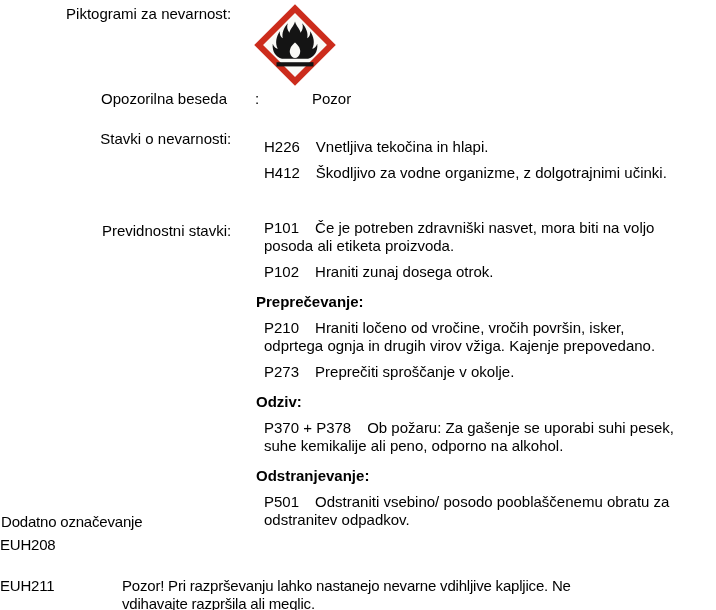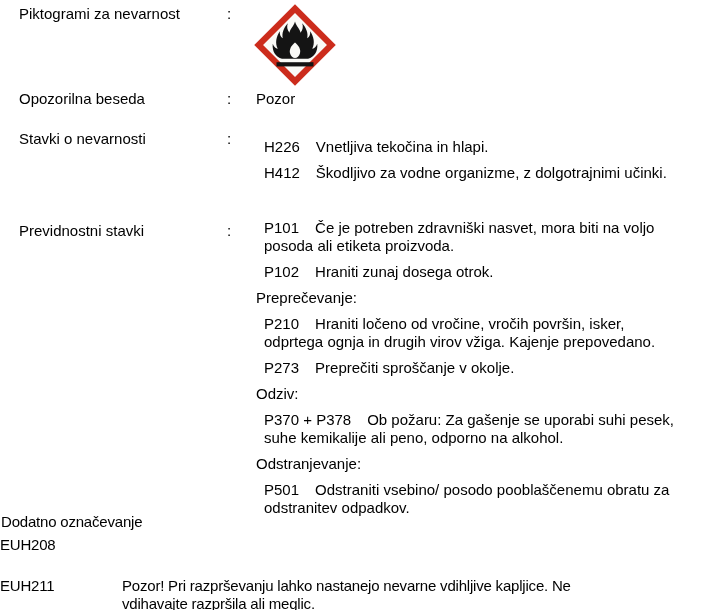--- a/index.html
+++ b/index.html
@@ -3,30 +3,30 @@
 <meta charset="utf-8">
 <style>
   html,body{margin:0;padding:0;background:#ffffff;}
   body{
     width:716px;height:610px;overflow:hidden;
     font-family:"Liberation Sans", sans-serif;
     font-size:15px;line-height:18px;color:#000;
   }
   .doc{position:relative;width:716px;height:610px;padding-top:5px;box-sizing:border-box;}
   .row{display:grid;grid-template-columns:227px 29px 1fr;align-items:start;}
-  .label{padding-left:19px;}
-  .row-signal{margin-top:3px;}
+  .label{padding-left:19px;text-align:right;}
+  .row-signal{margin-top:3px;gap:28px;}
   .row-hazard{margin-top:22px;}
   .row-precaution{margin-top:21px;}
   .row-precaution .label,
   .row-precaution .colon{padding-top:11px;}
   .stmt{margin:8px;}
   .code{display:inline-block;margin-right:16px;}
   .txt{white-space:pre-line;}
-  .group-heading{font-weight:normal;margin:4px 0 8px 0;}
+  .group-heading{font-weight:bold;margin:12px 0 8px 0;}
   .pictogram{display:block;margin:-2px 0 0 -3px;}
   .additional{position:absolute;top:511px;left:0;width:716px;letter-spacing:-0.2px;}
   .additional-heading{font-weight:normal;margin:2px 0 5px 0;padding-left:1px;}
   .euh-row{display:grid;grid-template-columns:122px 1fr;padding-left:0;}
   .euh-row + .euh-row{margin-top:23px;}
 </style>
 </head>
 <body>
 
 <div class="doc">

